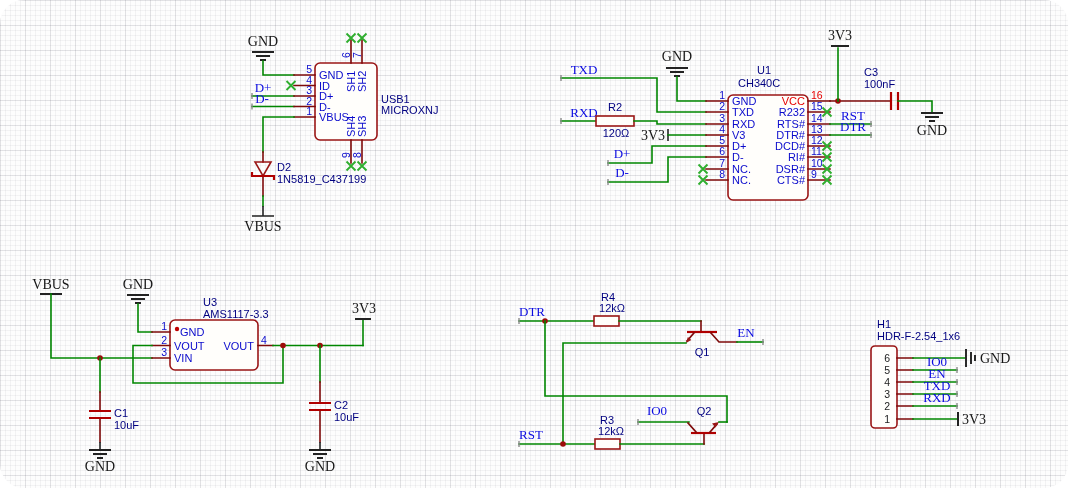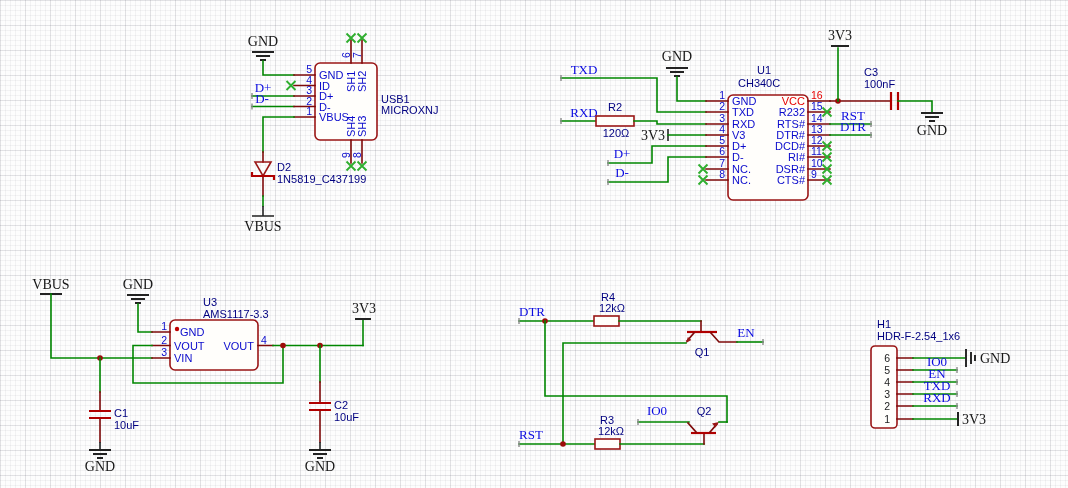--- a/index.html
+++ b/index.html
@@ -5,20 +5,21 @@
   html,body{margin:0;padding:0;background:#fff;}
   .canvas{
     position:relative;width:1068px;height:488px;overflow:hidden;
     background-color:#fdfdfd;
     background-image:
       linear-gradient(to right, rgba(120,120,130,.14) 1px, transparent 1px),
       linear-gradient(to bottom, rgba(120,120,130,.14) 1px, transparent 1px),
       linear-gradient(to right, rgba(150,150,160,.10) 1px, transparent 1px),
       linear-gradient(to bottom, rgba(150,150,160,.10) 1px, transparent 1px);
     background-size:25px 25px,25px 25px,5px 5px,5px 5px;
+    border-radius:24px;
   }
   svg{position:absolute;left:0;top:0;}
   .wire{stroke:#008600;stroke-width:1.6;fill:none;stroke-linecap:square}
   .pin{stroke:#7e0a0a;stroke-width:1.6;fill:none;stroke-linecap:square}
   .body{stroke:#9a1616;stroke-width:1.6;fill:#fffefb}
   .comp{stroke:#9a1616;stroke-width:1.6;fill:none}
   .plate{stroke:#b00000;stroke-width:2.2;fill:none}
   .earth{stroke:#222;stroke-width:1.9;fill:none}
   .flagbar{stroke:#222;stroke-width:2;fill:none}
   .blk{stroke:#222;stroke-width:1.6;fill:none}

